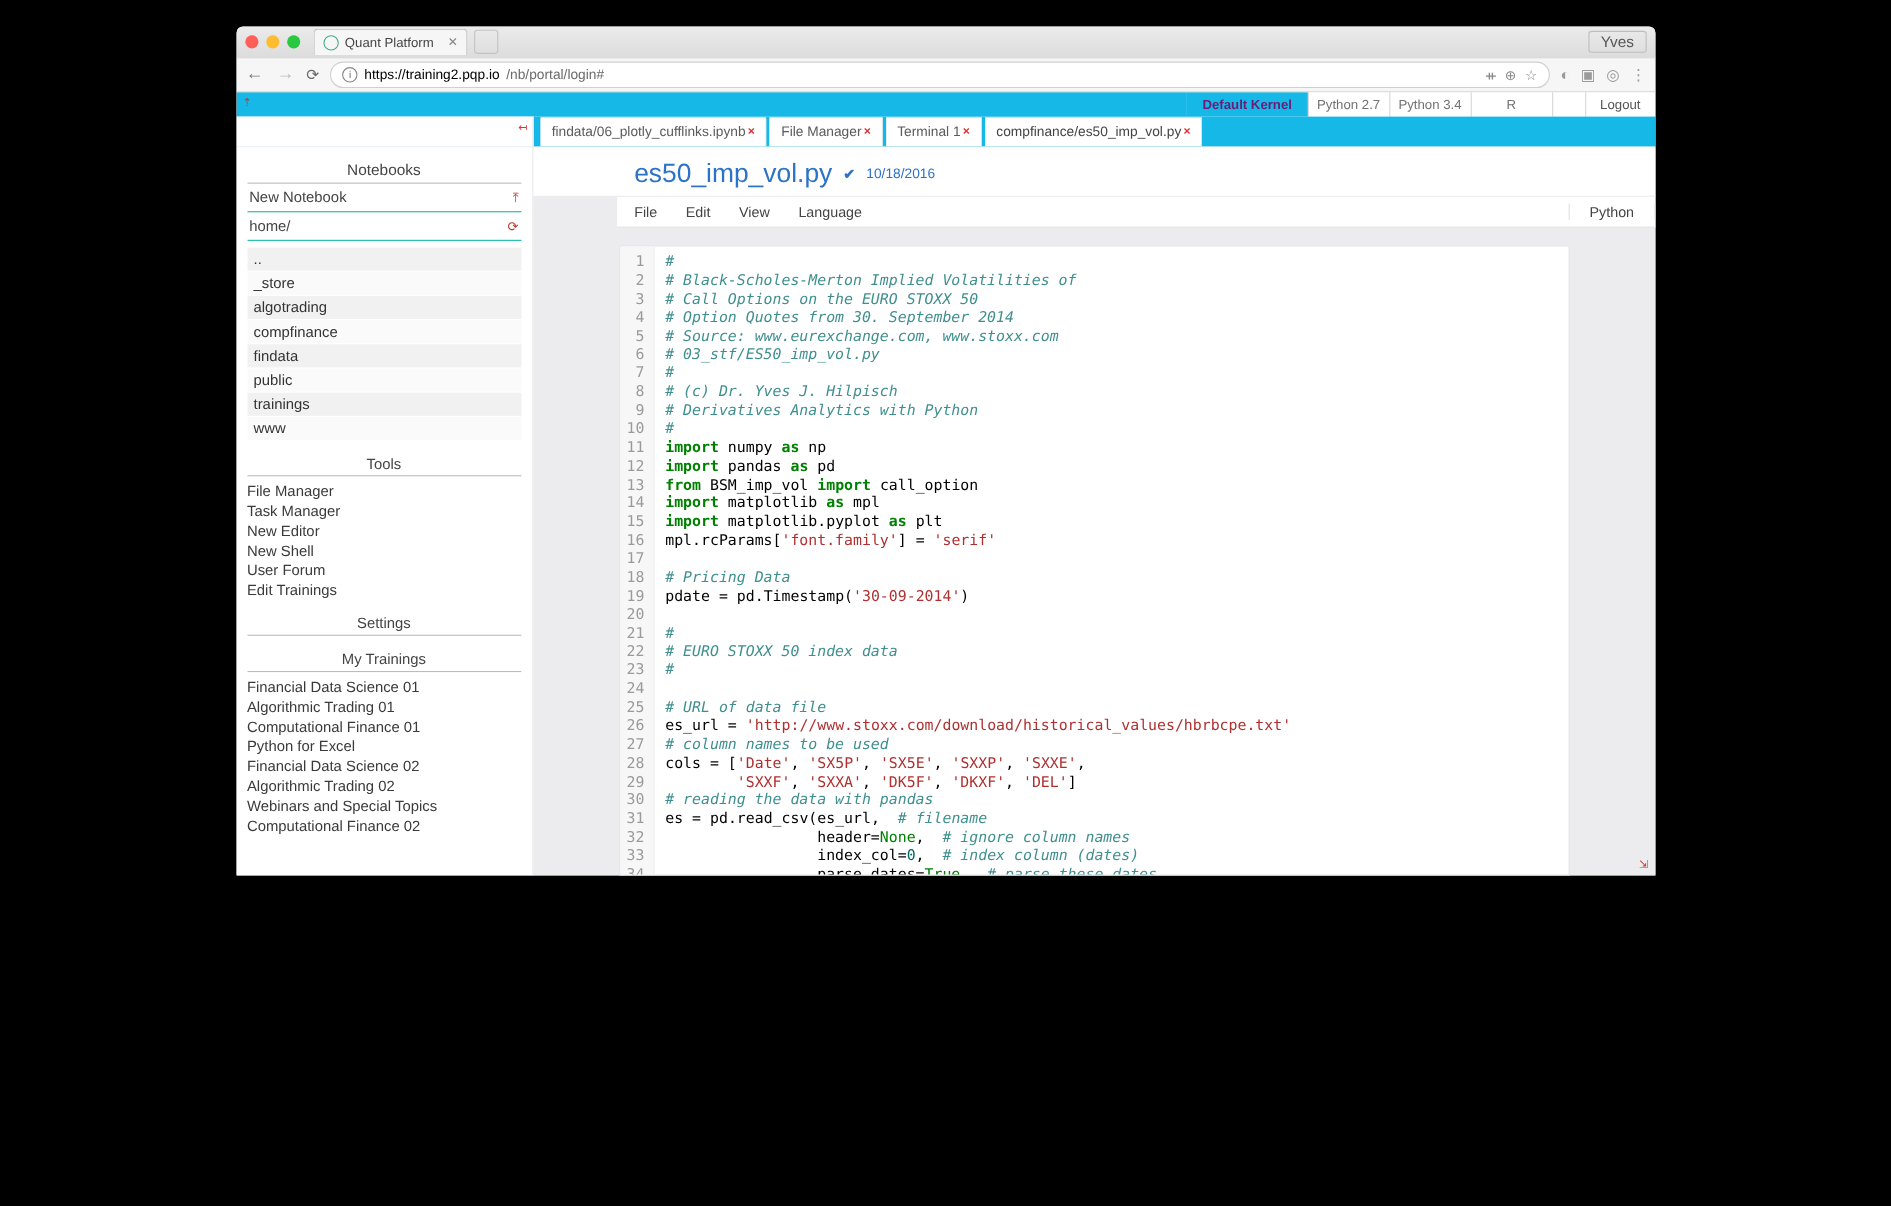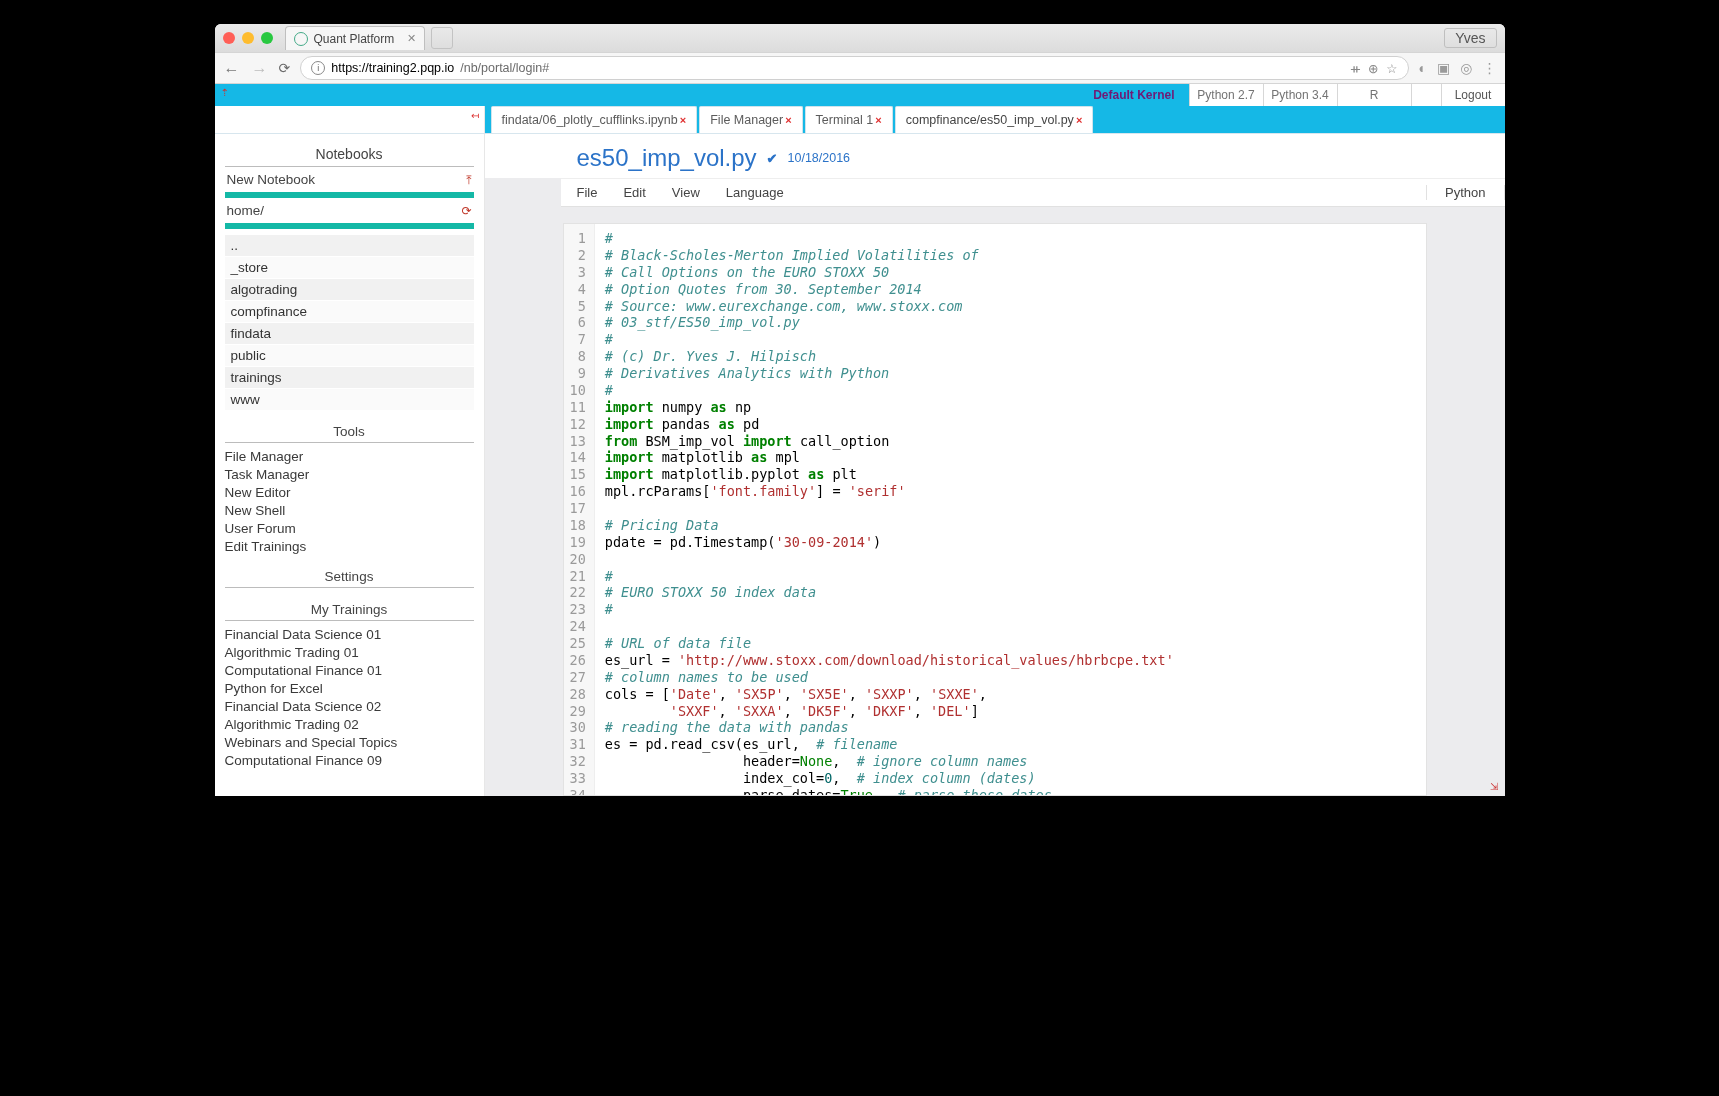--- a/index.html
+++ b/index.html
@@ -192,21 +192,21 @@
     text-align:center;
     font-size:14px;
     color:#444;
     border-bottom:1px solid #bcbcbc;
     padding:4px 0 4px;
     margin-top:2px;
   }
   .sb-row{
     display:flex; align-items:center; justify-content:space-between;
     padding:5px 2px;
-    border-bottom:6px solid #14b8a6;
+    border-bottom:1px solid #14b8a6;
     font-size:13.5px;
     color:#444;
   }
   .sb-row .mini-icon{ color:#c0392b; font-size:12px; }
   .folder-list{ margin-top:6px; }
   .folder{
     display:block;
     padding:3px 6px;
     font-size:13.5px;
     color:#333;
@@ -438,21 +438,21 @@
 
       <div class="sb-section-title">My Trainings</div>
       <div class="linklist" id="mytrainings">
           <div>Financial Data Science 01</div>
           <div>Algorithmic Trading 01</div>
           <div>Computational Finance 01</div>
           <div>Python for Excel</div>
           <div>Financial Data Science 02</div>
           <div>Algorithmic Trading 02</div>
           <div>Webinars and Special Topics</div>
-          <div>Computational Finance 09</div>
+          <div>Computational Finance 02</div>
         </div>
 
     </div>
 
     <div class="editor" style="position:relative">
       <div class="file-head">
         <span class="file-name">es50_imp_vol.py</span>
         <span class="file-check">✔</span>
         <span class="file-date">10/18/2016</span>
       </div>

